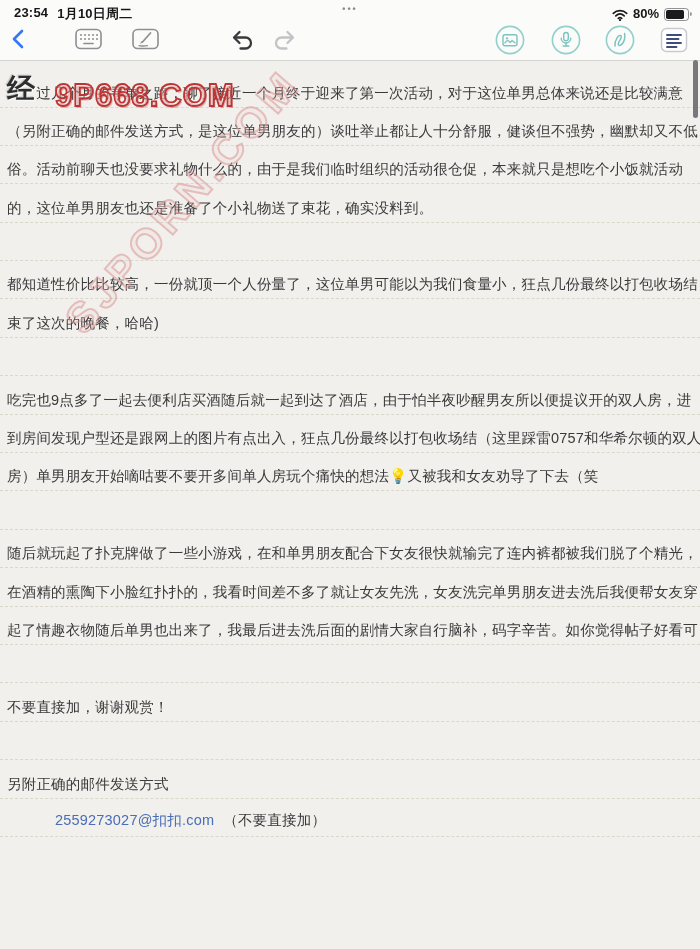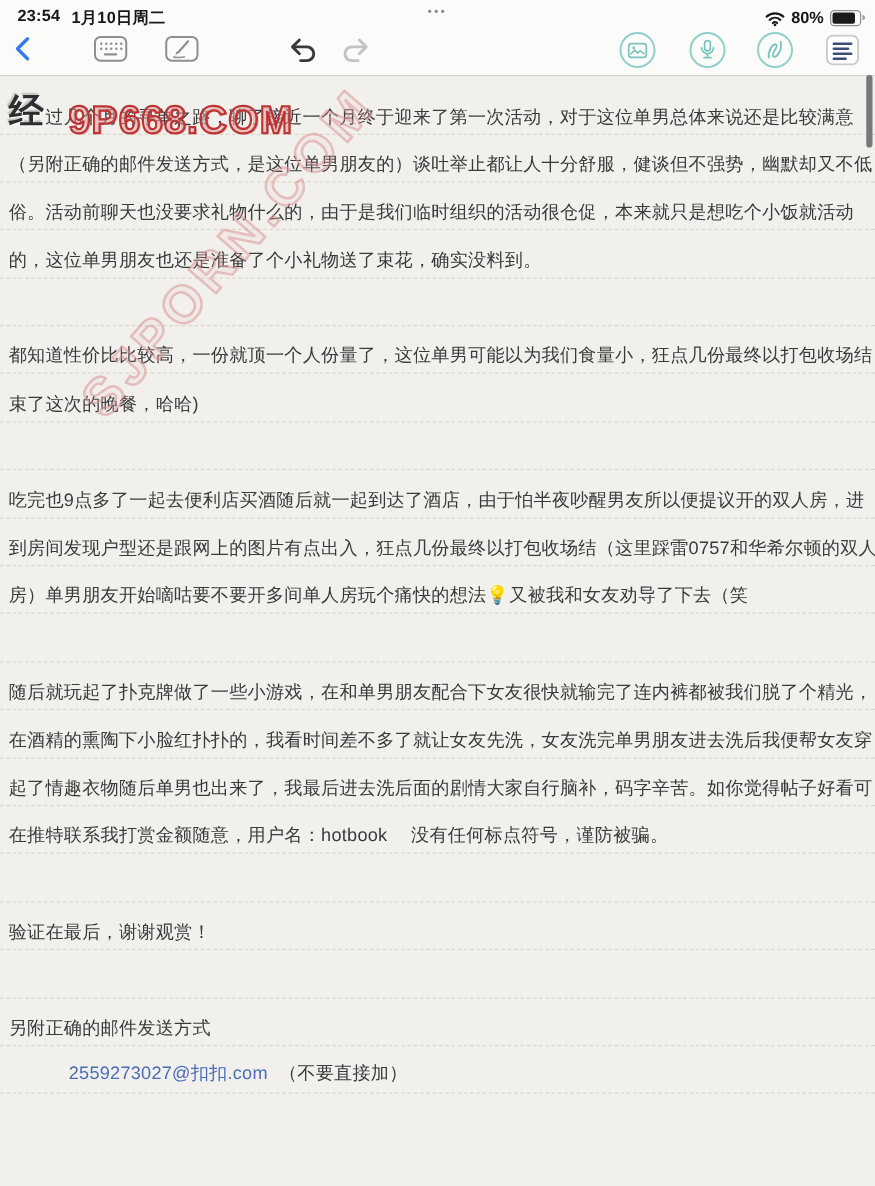--- a/index.html
+++ b/index.html
@@ -205,27 +205,24 @@
         <div class="row">
           <span>随后就玩起了扑克牌做了一些小游戏，在和单男朋友配合下女友很快就输完了连内裤都被我们脱了个精光，</span>
         </div>
         <div class="row">
           <span>在酒精的熏陶下小脸红扑扑的，我看时间差不多了就让女友先洗，女友洗完单男朋友进去洗后我便帮女友穿</span>
         </div>
         <div class="row">
           <span>起了情趣衣物随后单男也出来了，我最后进去洗后面的剧情大家自行脑补，码字辛苦。如你觉得帖子好看可</span>
         </div>
         <div class="row">
-          <span>在推特联系我打赏金额随意，用户名：hotbook　 没有任何标点符号，谨防被骗。</span>
-        </div>
-        <div class="row">
-          <span></span>
-        </div>
-        <div class="row">
-          <span>验证在最后，谢谢观赏！</span>
+          <span></span>
+        </div>
+        <div class="row">
+          <span>不要直接加，谢谢观赏！</span>
         </div>
         <div class="row">
           <span></span>
         </div>
         <div class="row">
           <span>另附正确的邮件发送方式</span>
         </div>
       </div>
     <div class="row email-row">
       <a class="email-link" style="color: rgb(74, 109, 182); margin-left: 48px;">2559273027@扣扣.com</a>

